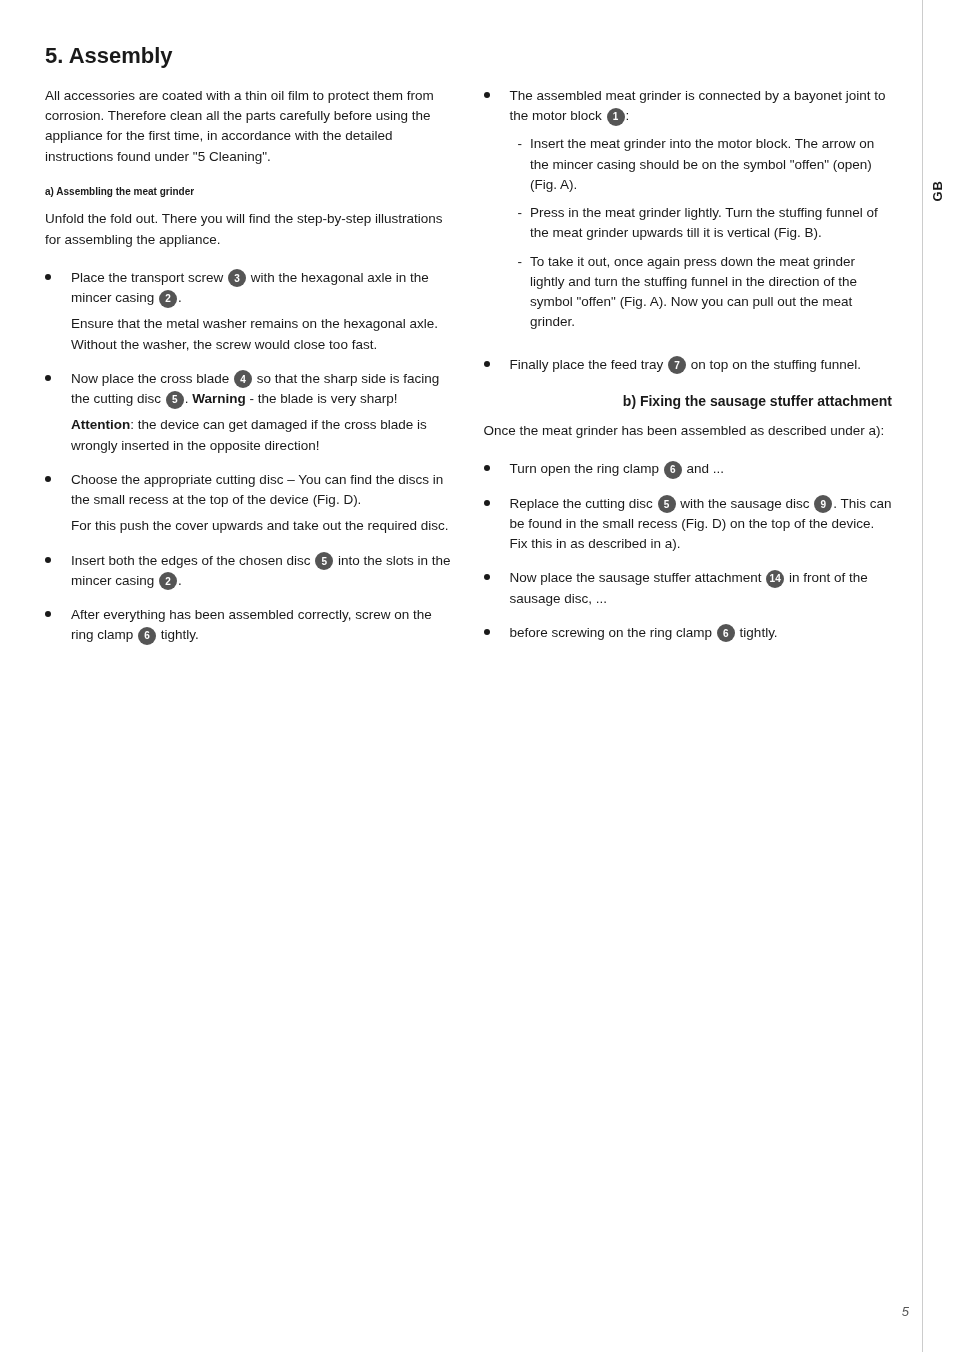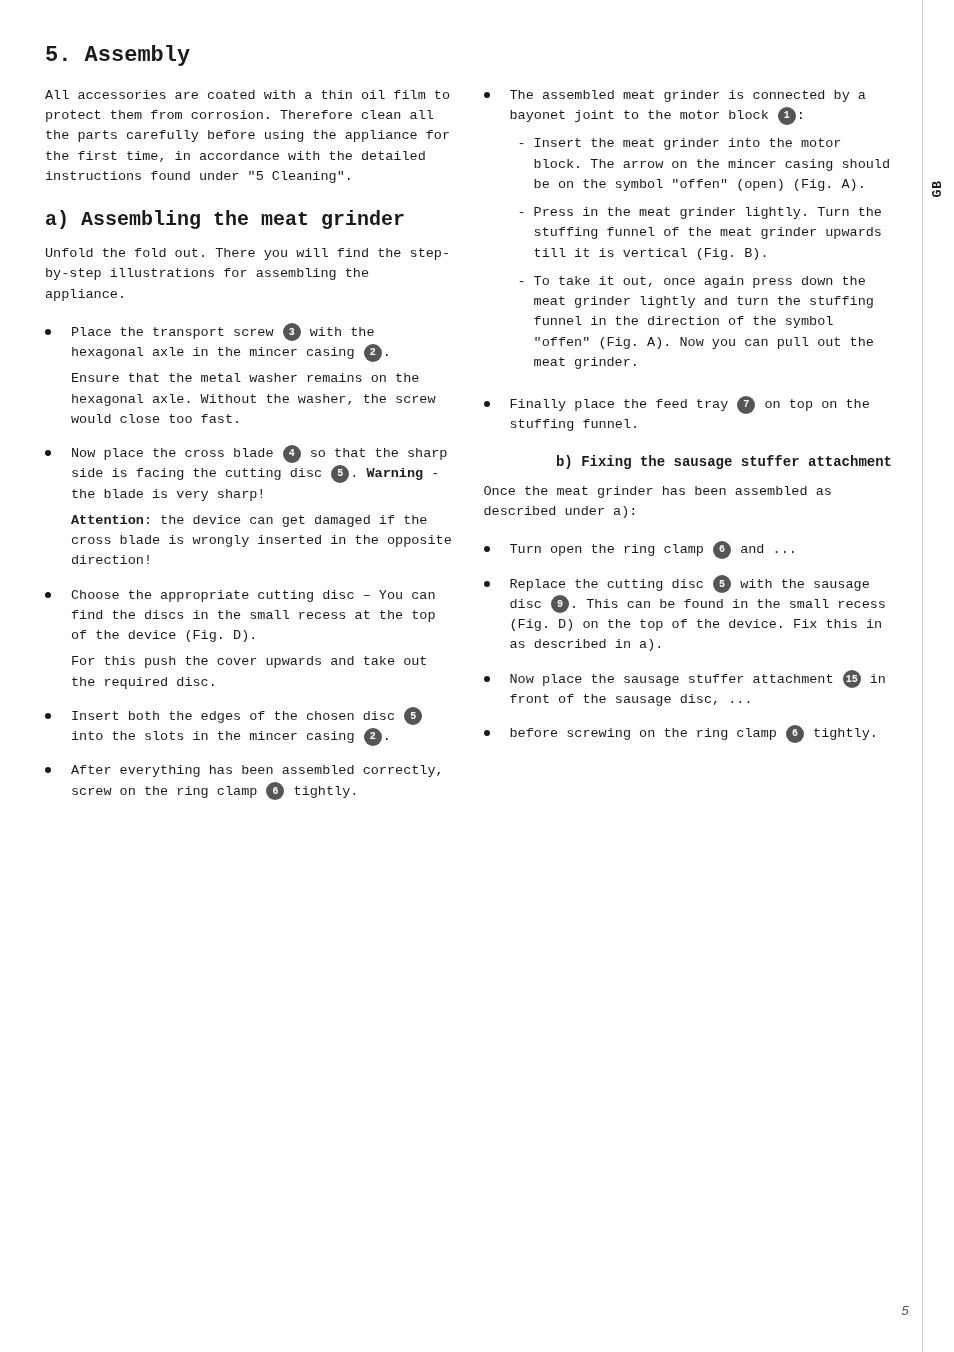--- a/index.html
+++ b/index.html
@@ -11,21 +11,20 @@
       background: #fff;
       width: 954px;
       min-height: 1352px;
       position: relative;
     }
     .page-container {
       display: flex;
       width: 954px;
       min-height: 1352px;
       position: relative;
-      font-family: Liberation Mono, monospace;
     }
     .right-tab {
       position: absolute;
       right: 0;
       top: 0;
       width: 32px;
       height: 1352px;
       background: #fff;
       border-left: 1px solid #ccc;
       display: flex;
@@ -64,21 +63,21 @@
       font-size: 22px;
       font-weight: bold;
       margin-bottom: 14px;
     }
     .intro-text {
       font-size: 13.5px;
       line-height: 1.5;
       margin-bottom: 18px;
     }
     h2 {
-      font-size: 20px;
+      font-size: 10px;
       font-weight: bold;
       margin-bottom: 10px;
     }
     h3 {
       font-size: 13.5px;
       font-weight: bold;
       margin-bottom: 8px;
       text-align: right;
     }
     p {
@@ -269,21 +268,21 @@
             <div class="bullet-content">
               <p>Replace the cutting disc <span class="circle-num">5</span> with the sausage disc <span class="circle-num">9</span>. This can be found in the small recess (Fig.  D) on the top of the device. Fix this in as described in a).</p>
             </div>
           </div>
         </div>
 
         <div class="bullet-section">
           <div class="bullet-item">
             <span class="bullet-dot"></span>
             <div class="bullet-content">
-              <p>Now place the sausage stuffer attachment <span class="circle-num">15</span> in front of the sausage disc, ...</p>
+              <p>Now place the sausage stuffer attachment <span class="circle-num">14</span> in front of the sausage disc, ...</p>
             </div>
           </div>
         </div>
 
         <div class="bullet-section">
           <div class="bullet-item">
             <span class="bullet-dot"></span>
             <div class="bullet-content">
               <p>before screwing on the ring clamp <span class="circle-num">6</span> tightly.</p>
             </div>

